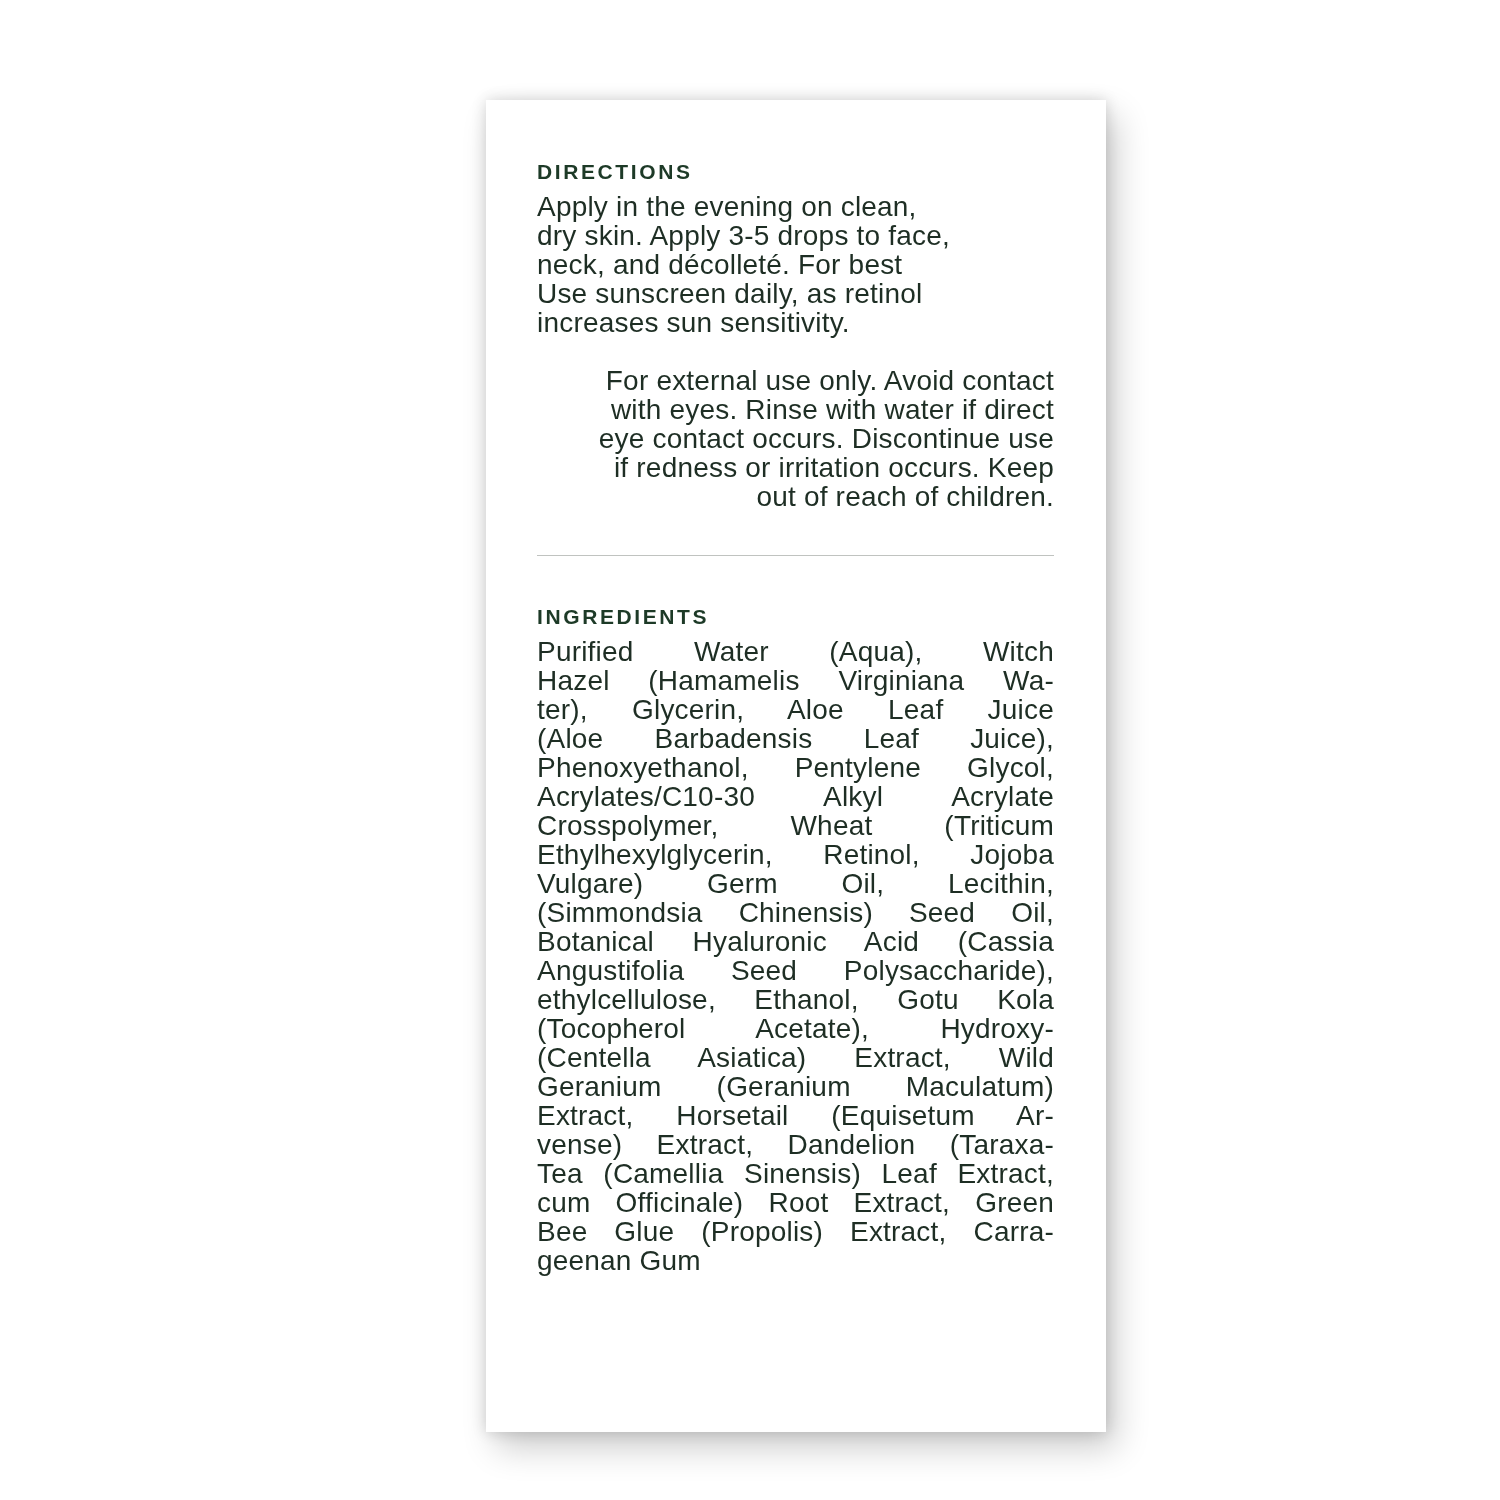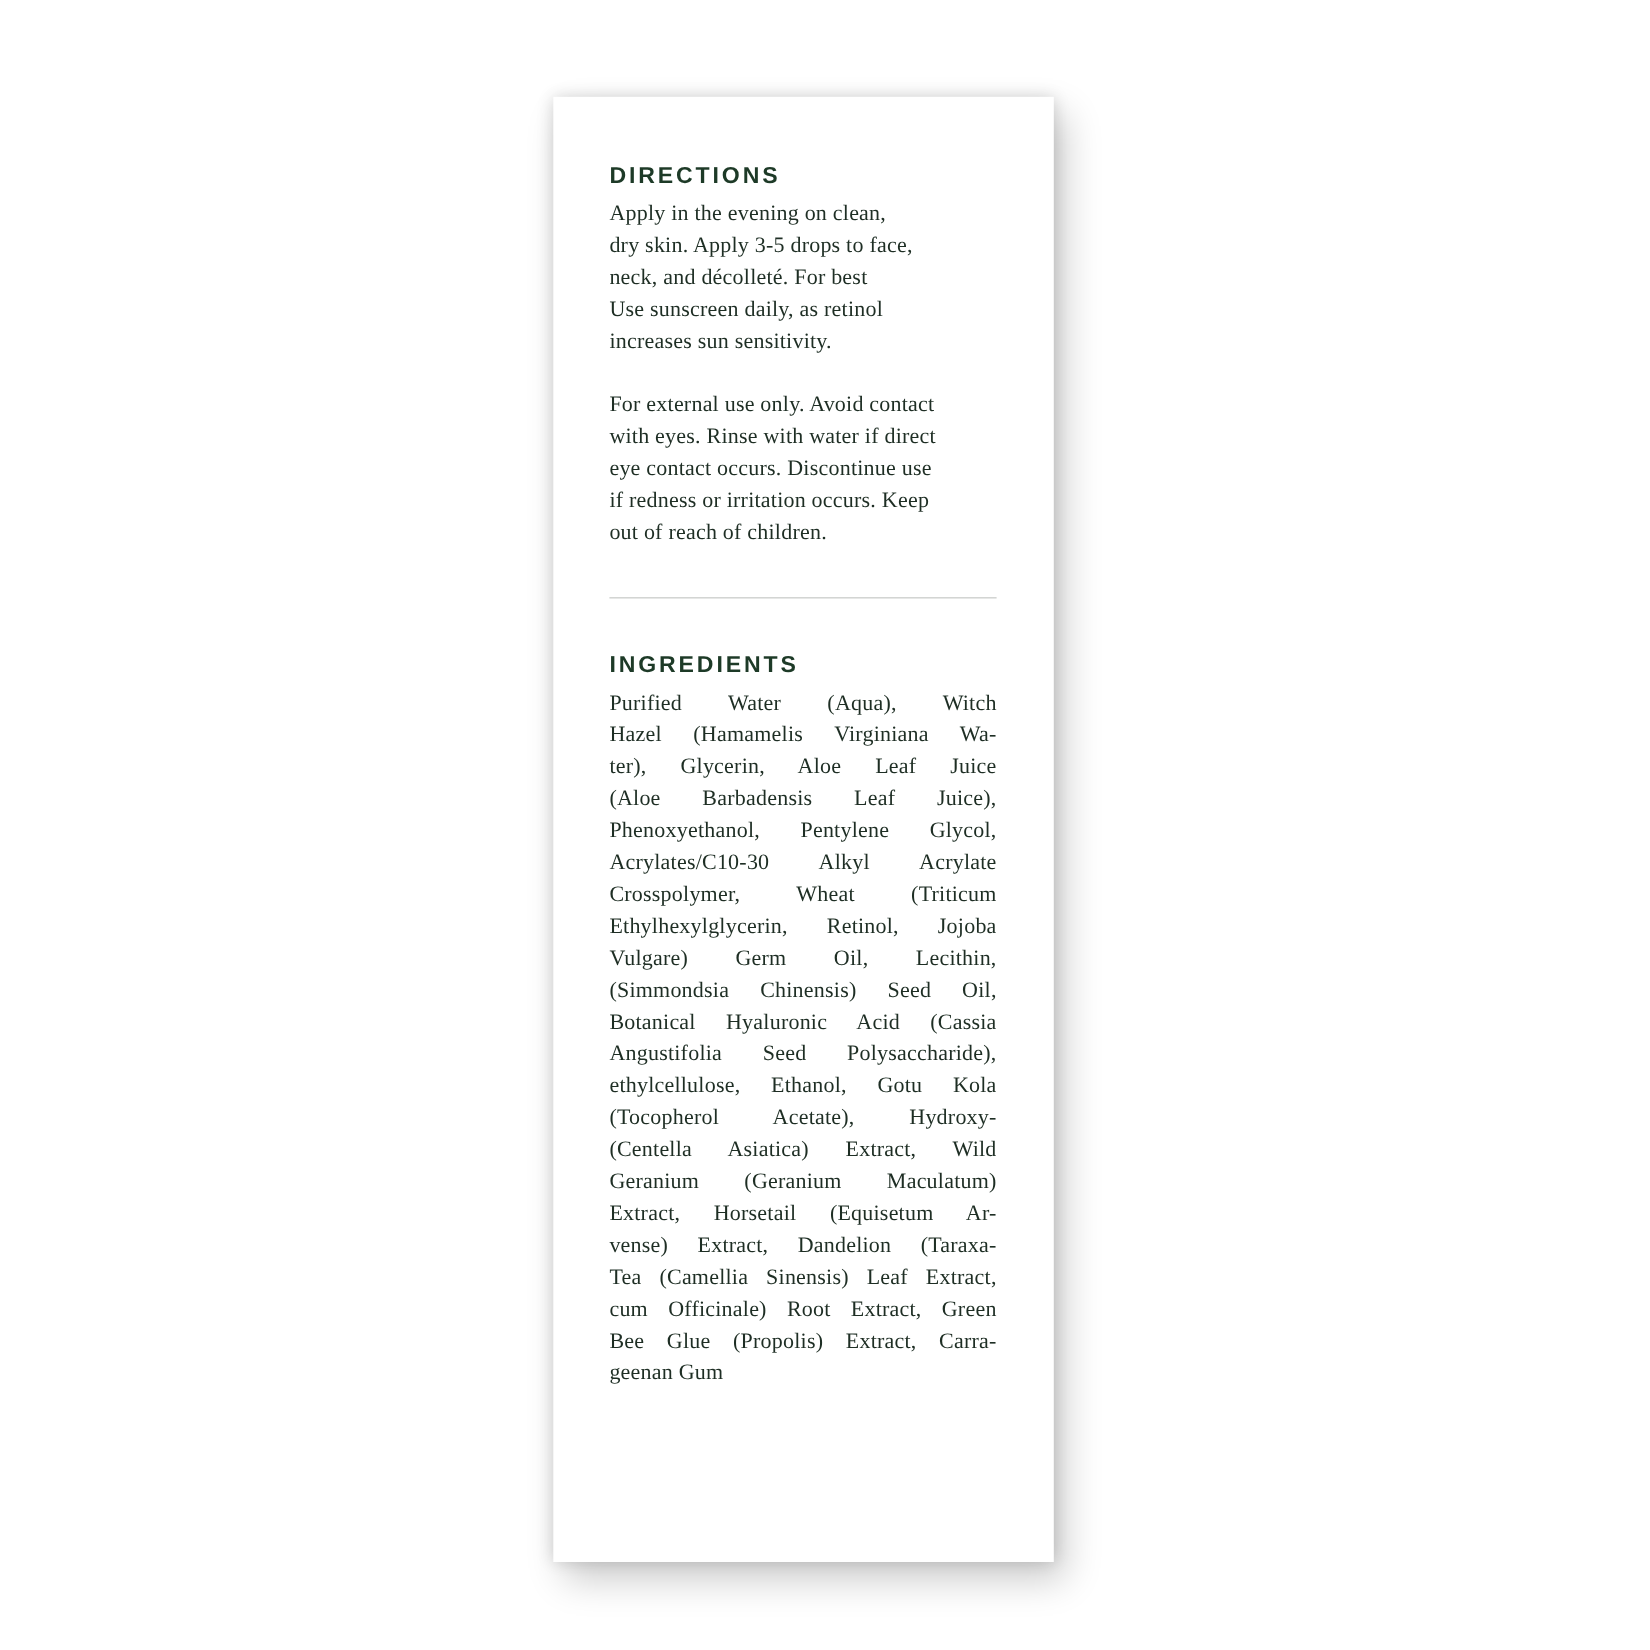--- a/index.html
+++ b/index.html
@@ -13,47 +13,45 @@
   html,body{width:1500px;height:1500px;}
   body{
     background:var(--page-bg);
     font-family:"Liberation Sans", sans-serif;
     position:relative;
     overflow:hidden;
   }
   .panel{
     position:absolute;
     left:486px;
-    top:88px;
-    width:455px;
+    top:100px;
+    width:620px;
     height:1332px;
     background:var(--panel-bg);
     padding:57px 52px 0 51px;
     box-shadow:
       0 0 14px rgba(0,0,0,0.16),
       10px 16px 32px rgba(0,0,0,0.20);
-    margin-left: 17px;
   }
   .section-heading{
     font-size:21px;
     line-height:29px;
     font-weight:bold;
     letter-spacing:2.6px;
     color:var(--heading-color);
     margin-bottom:6px;
   }
   .body-text{
-    font-size:20px;
+    font-size:28px;
     line-height:29px;
     color:var(--body-color);
     letter-spacing:0.2px;
-    font-family:Liberation Serif, serif;
   }
   .paragraph{margin-bottom:29px;}
-  .paragraph:last-child{margin-bottom:0;}
+  .paragraph:last-child{margin-bottom:0;text-align:right;}
   .justify .line{
     text-align:justify;
     text-align-last:justify;
   }
   .justify .line:last-child{
     text-align-last:left;
   }
   hr.divider{
     border:none;
     border-top:1px solid var(--divider-color);

